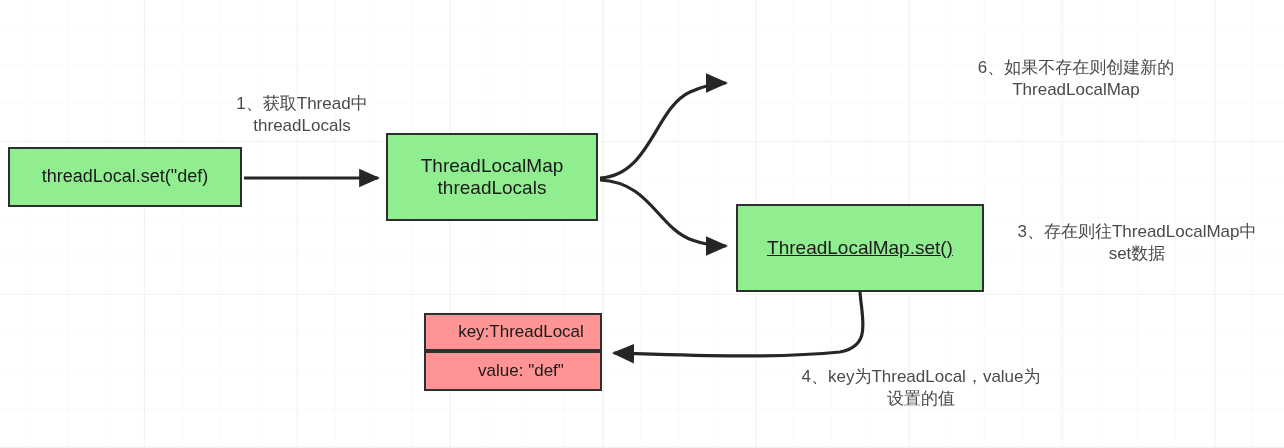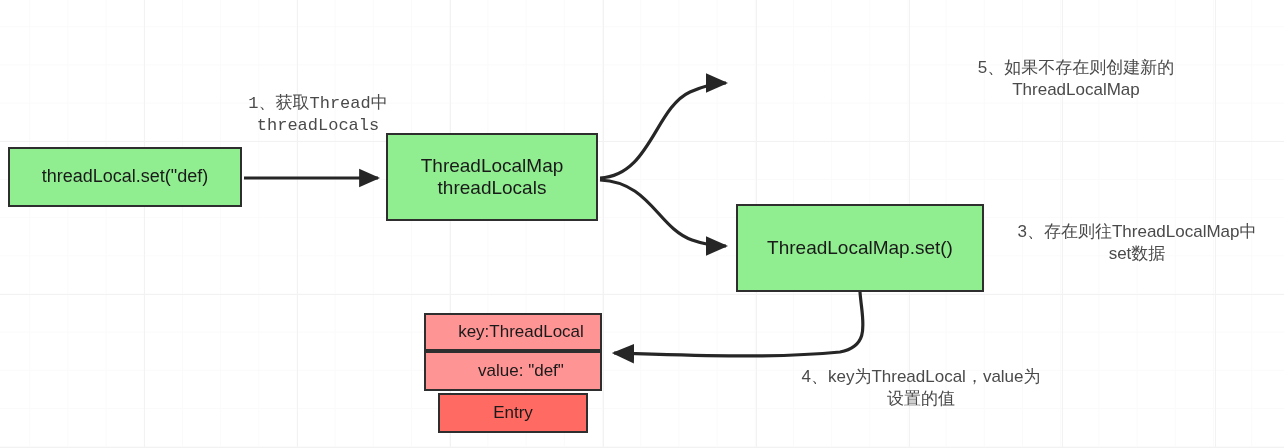--- a/index.html
+++ b/index.html
@@ -69,36 +69,37 @@
     left: 386px; top: 133px; width: 212px; height: 88px;
     font-size: 19px;
   }
   #node-threadlocalmap-ctor {
     left: 736px; top: 34px; width: 204px; height: 98px;
     font-size: 19px;
   }
   #node-threadlocalmap-set {
     left: 736px; top: 204px; width: 248px; height: 88px;
     font-size: 19px;
+    text-decoration: underline;
   }
   #node-entry-key {
     left: 424px; top: 313px; width: 178px; height: 38px;
     font-size: 17px;
   }
   #node-entry-value {
     left: 424px; top: 351px; width: 178px; height: 40px;
     font-size: 17px;
   }
   #node-entry-label {
     left: 438px; top: 393px; width: 150px; height: 40px;
     font-size: 17px;
   }
 
   
-  #note-1 { left: 220px; top: 93px;  width: 196px; font-family: Liberation Mono, monospace; }
+  #note-1 { left: 204px; top: 93px;  width: 196px; }
   #note-2 { left: 948px; top: 57px;  width: 256px; }
   #note-3 { left: 992px; top: 221px; width: 290px; }
   #note-4 { left: 764px; top: 366px; width: 314px; }
 </style>
 </head>
 <body>
 
 <div id="canvas">
 
   <svg class="edges" viewBox="0 0 1284 448" width="1284" height="448">
@@ -122,26 +123,25 @@
   <div class="node green" id="node-threadlocalmap-threadlocals">ThreadLocalMap
 threadLocals</div>
 
 
   <div class="node green" id="node-threadlocalmap-set">ThreadLocalMap.set()</div>
 
   <div class="node pinkrow" id="node-entry-key">key:ThreadLocal</div>
 
   <div class="node pinkrow" id="node-entry-value">value: "def"</div>
 
-  <div class="node redrow" id="node-entry-label">Entry</div>
 
   <div class="note" id="note-1">1、获取Thread中
 threadLocals</div>
 
-  <div class="note" id="note-2">5、如果不存在则创建新的
+  <div class="note" id="note-2">6、如果不存在则创建新的
 ThreadLocalMap</div>
 
   <div class="note" id="note-3">3、存在则往ThreadLocalMap中
 set数据</div>
 
   <div class="note" id="note-4">4、key为ThreadLocal，value为
 设置的值</div>
 
 </div>
 

